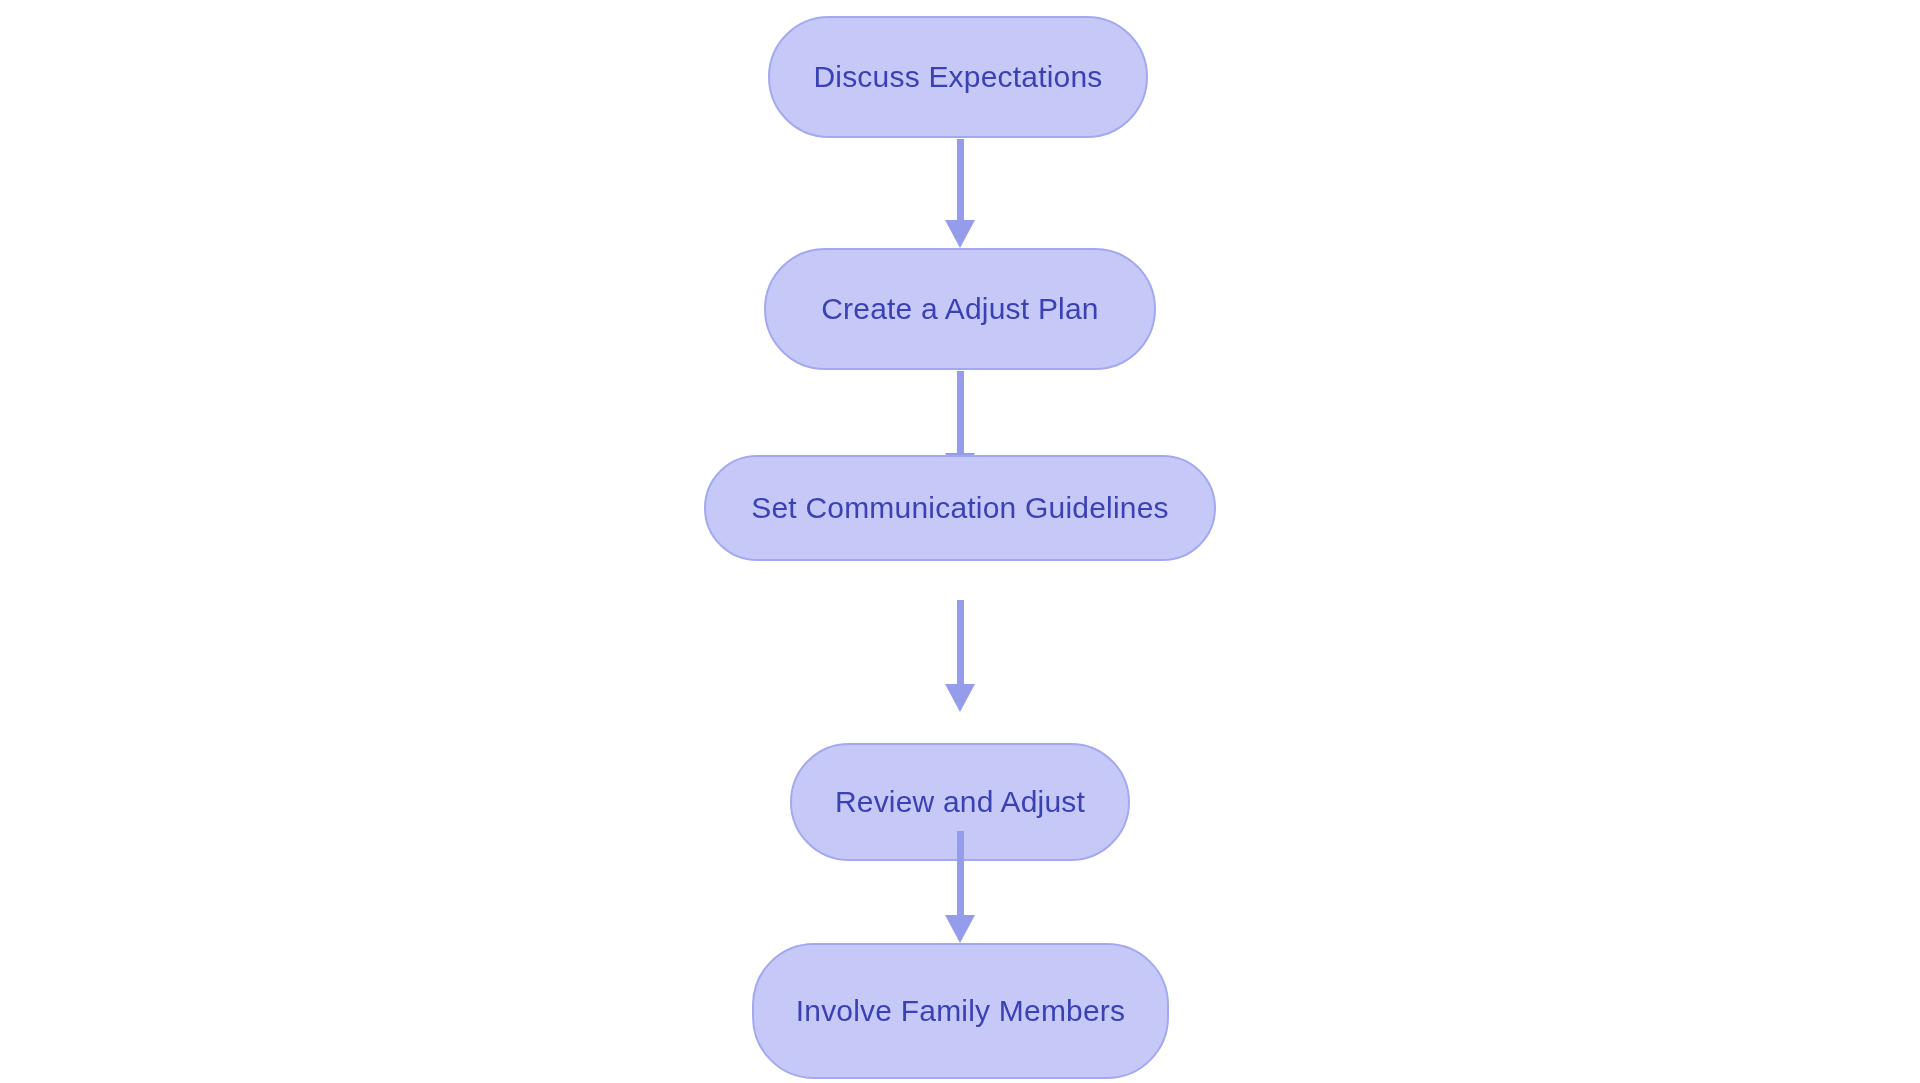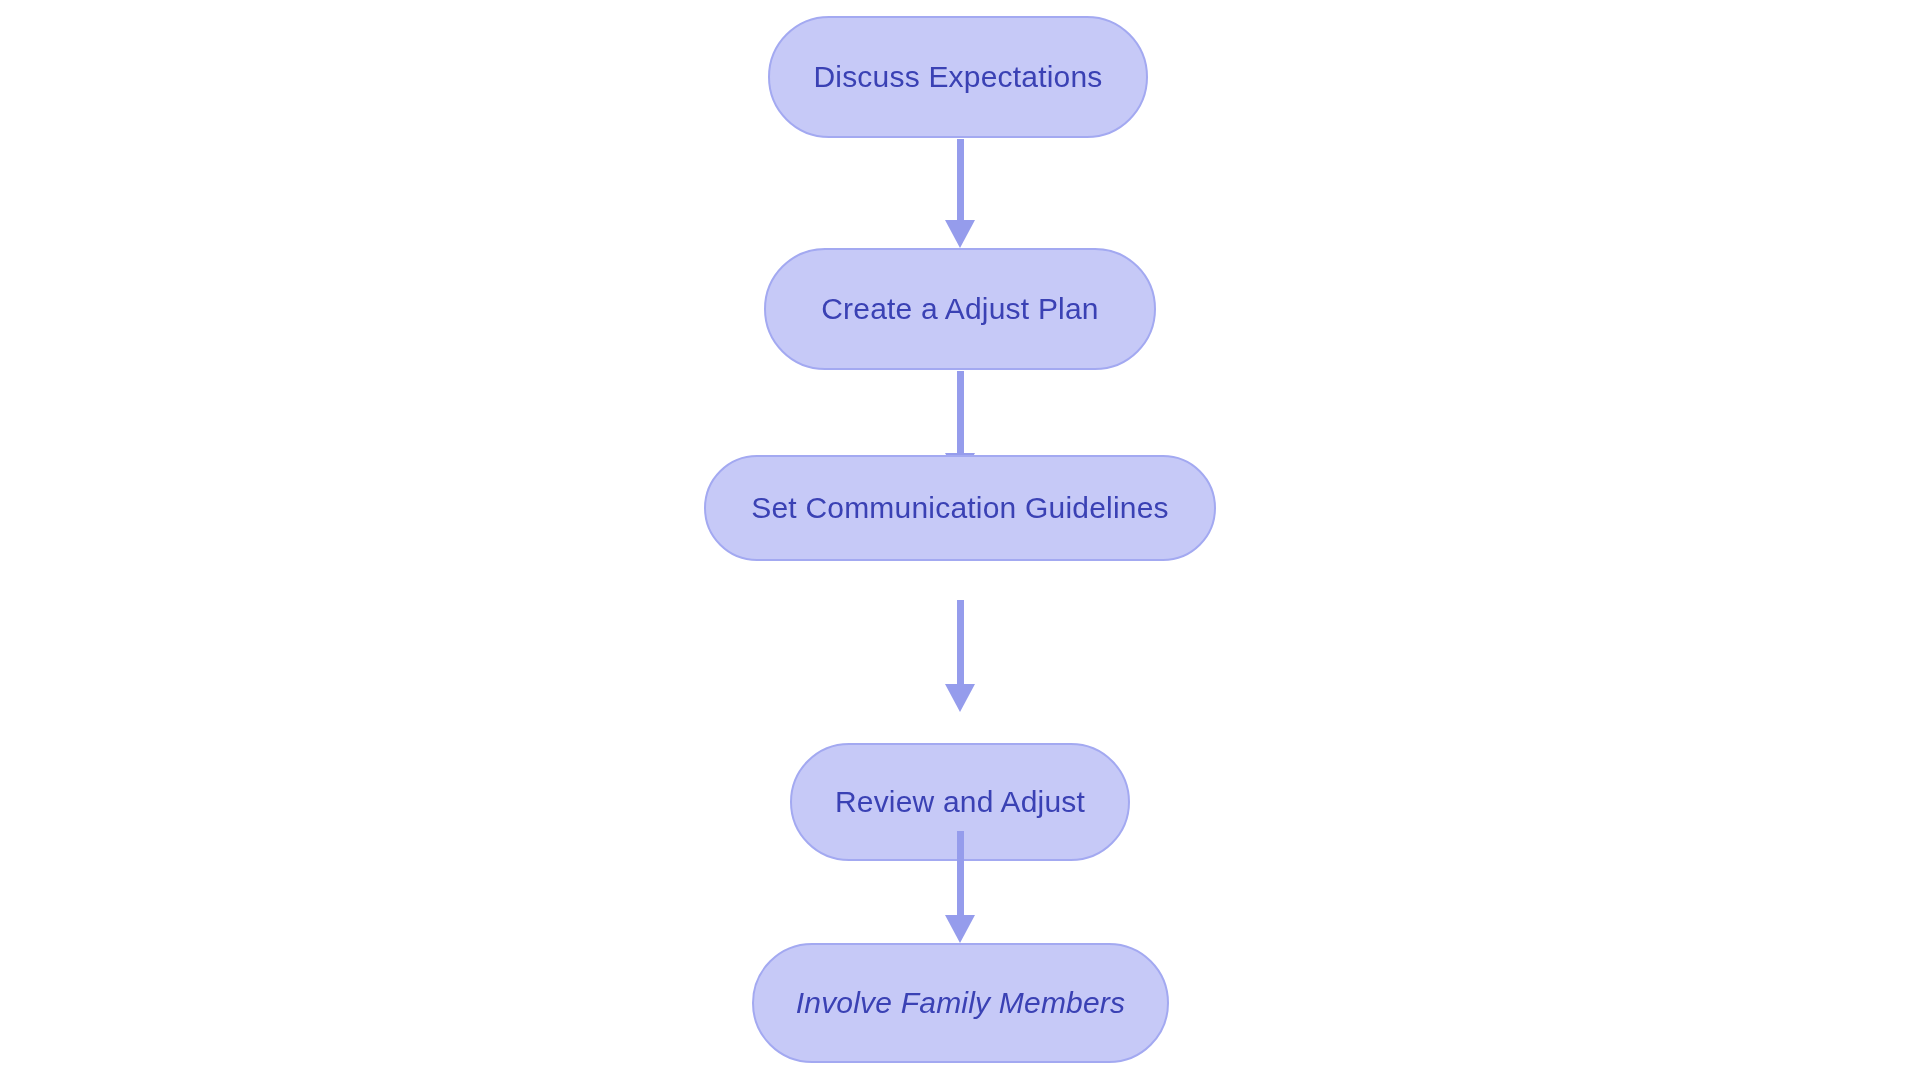--- a/index.html
+++ b/index.html
@@ -37,21 +37,21 @@
     font-size: 30px;
     font-weight: 400;
     letter-spacing: 0.2px;
     white-space: nowrap;
   }
   
   .n1 { left: 768px; top: 16px;  width: 380px; height: 122px; }
   .n2 { left: 764px; top: 248px; width: 392px; height: 122px; }
   .n3 { left: 704px; top: 455px; width: 512px; height: 106px; }
   .n4 { left: 790px; top: 712px; width: 340px; height: 118px; margin-top: 31px; }
-  .n5 { left: 752px; top: 943px; width: 417px; height: 120px; font-style: italic; }
+  .n5 { left: 752px; top: 943px; width: 417px; height: 136px; }
 
   .arrow {
     position: absolute;
     left: 945px;            
     width: 30px;
   }
   .arrow .stem {
     position: absolute;
     left: 11.5px;           
     top: 0;

